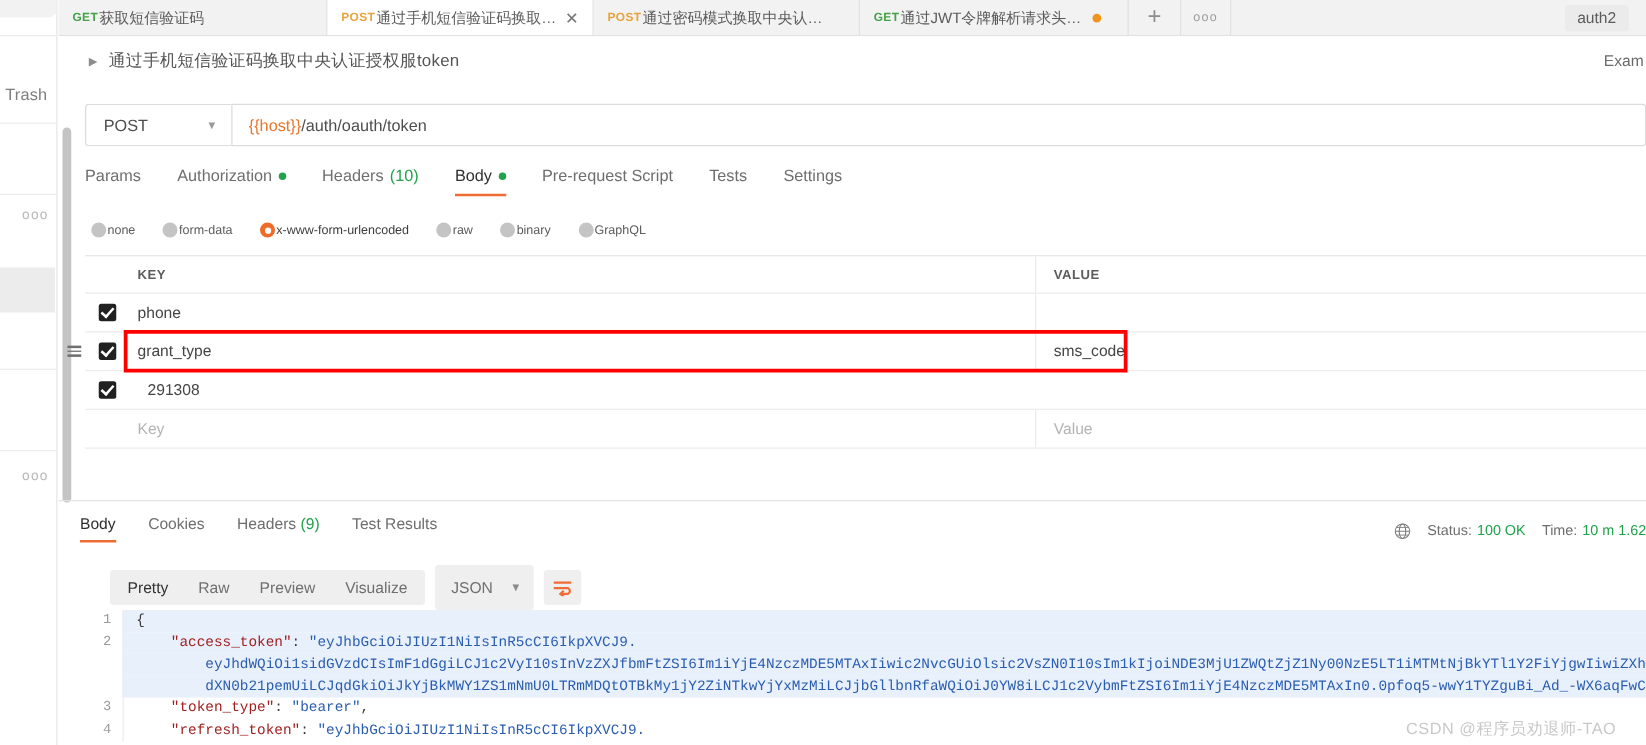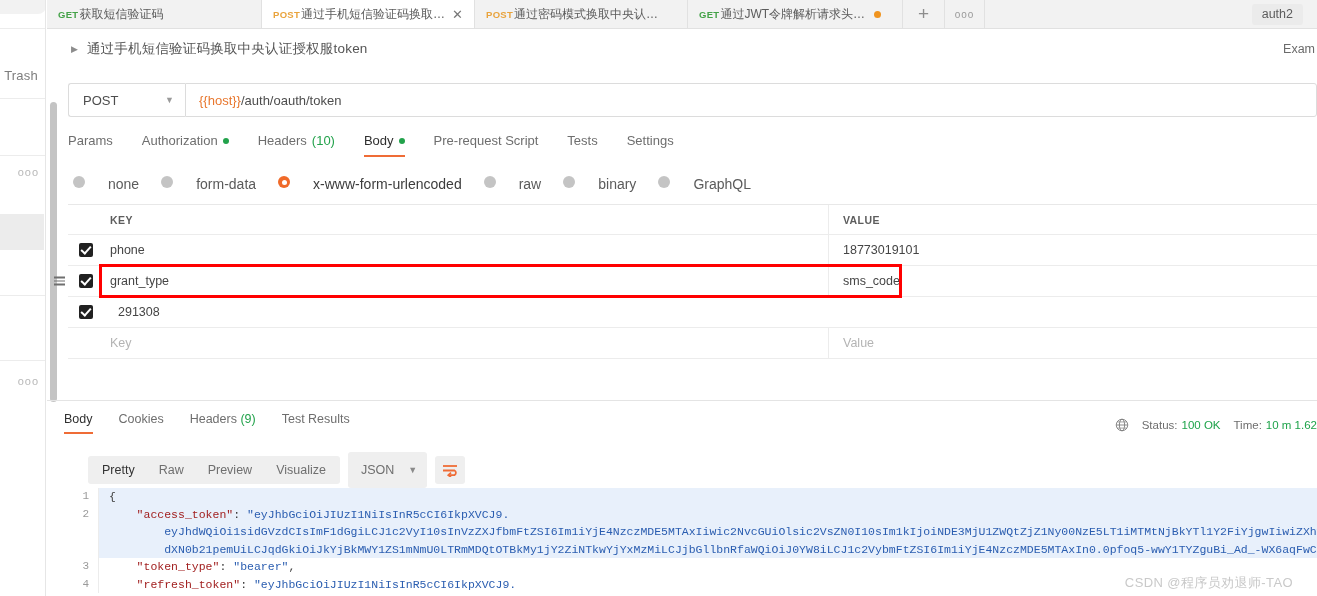--- a/index.html
+++ b/index.html
@@ -178,22 +178,22 @@
     display: inline-block;
   }
   .rtab .cnt { color: #22a24b; }
 
   
   .bodytypes {
     position: absolute; left: 73px; top: 173px;
     width: 1244px; height: 22px;
     display: flex; align-items: center;
   }
-  .btype { display:flex; align-items:flex-start; gap:23px; margin-right: 22px;
-           font-size: 14px; color: #5b5b5b; }
+  .btype { display:flex; align-items:flex-end; gap:1px; margin-right: 22px;
+           font-size: 10px; color: #5b5b5b; }
   .btype .rad {
     width: 12px; height: 12px; border-radius: 50%;
     background: #c4c4c4; display:inline-block; position: relative;
   }
   .btype.sel .rad { background: #f06a29; }
   .btype.sel .rad::after {
     content:""; position:absolute; left:3.5px; top:3.5px;
     width:5px; height:5px; border-radius:50%; background:#fff;
   }
   .btype.sel { color: #3c3c3c; }
@@ -489,21 +489,20 @@
       <div class="kv-chk"></div>
       <div class="kv-key">KEY</div>
       <div class="kv-val">VALUE</div>
     </div>
 
     <div class="kvrow">
       <div class="kv-chk">
         <span class="chkbox"></span>
       </div>
       <div class="kv-key">phone</div>
-      <div class="kv-val">18773019101</div>
     </div>
 
     <div class="kvrow">
       <div class="drag-handle">
           <i></i>
           <i></i>
           <i></i>
         </div>
       <div class="kv-chk">
         <span class="chkbox"></span>

